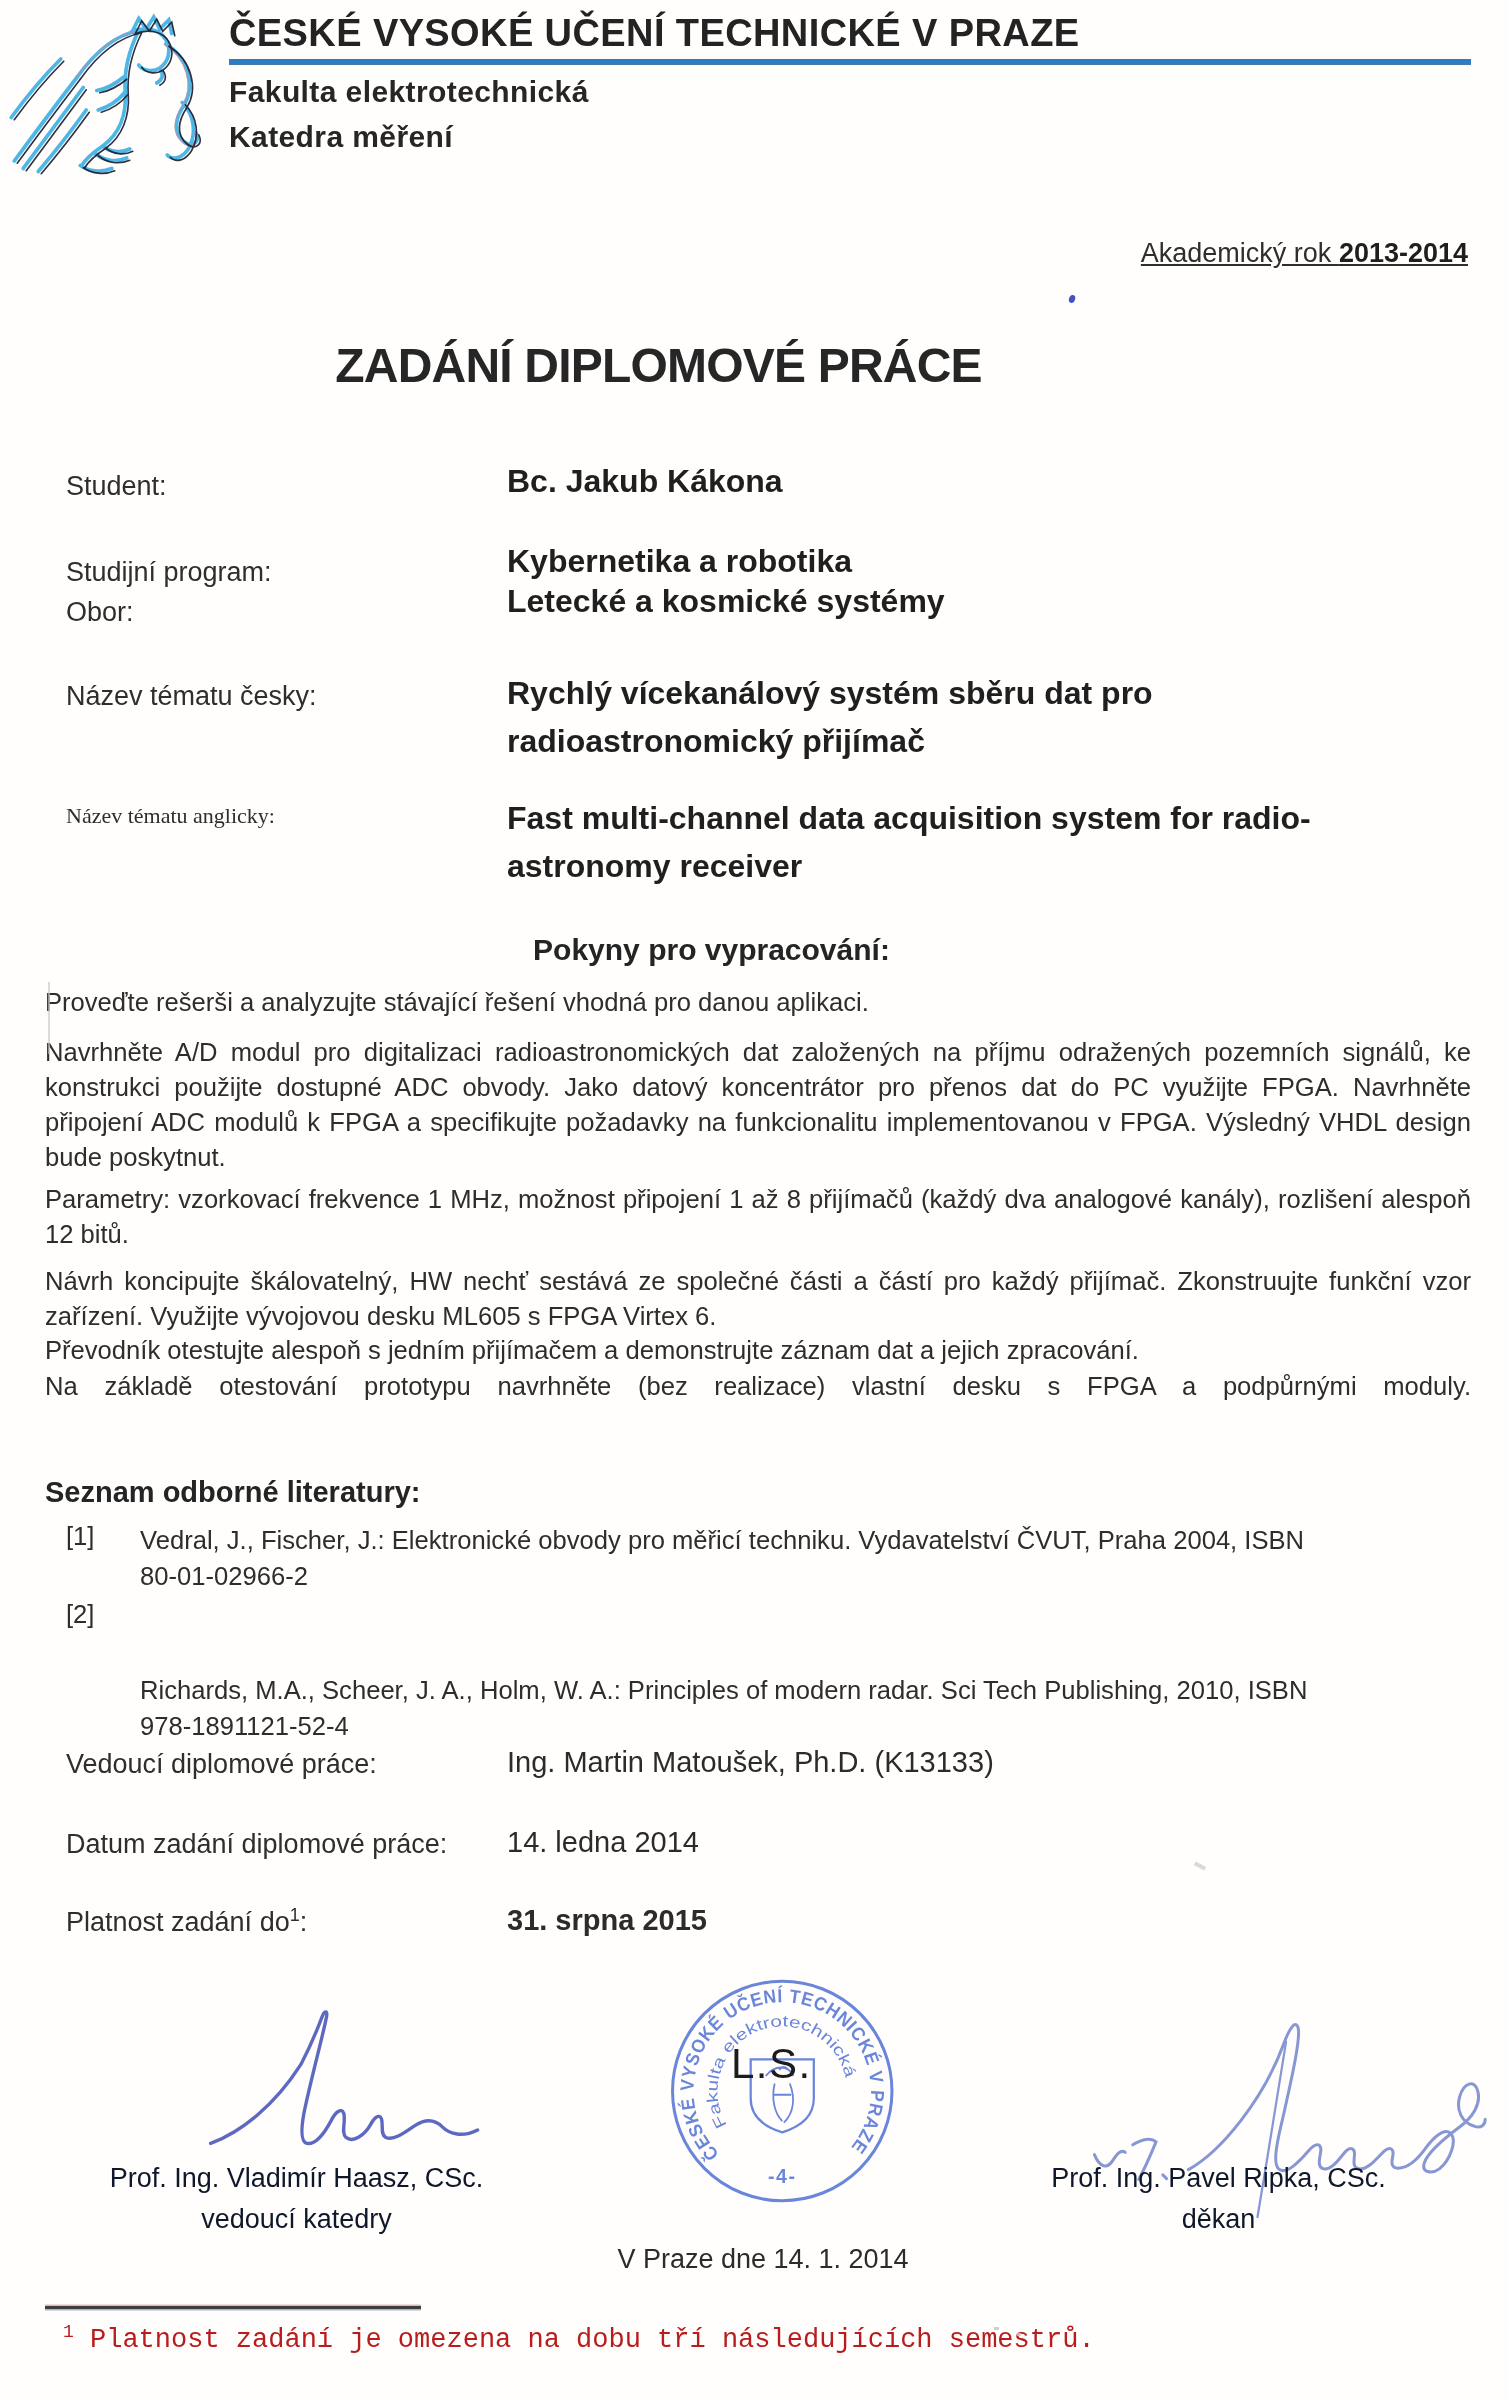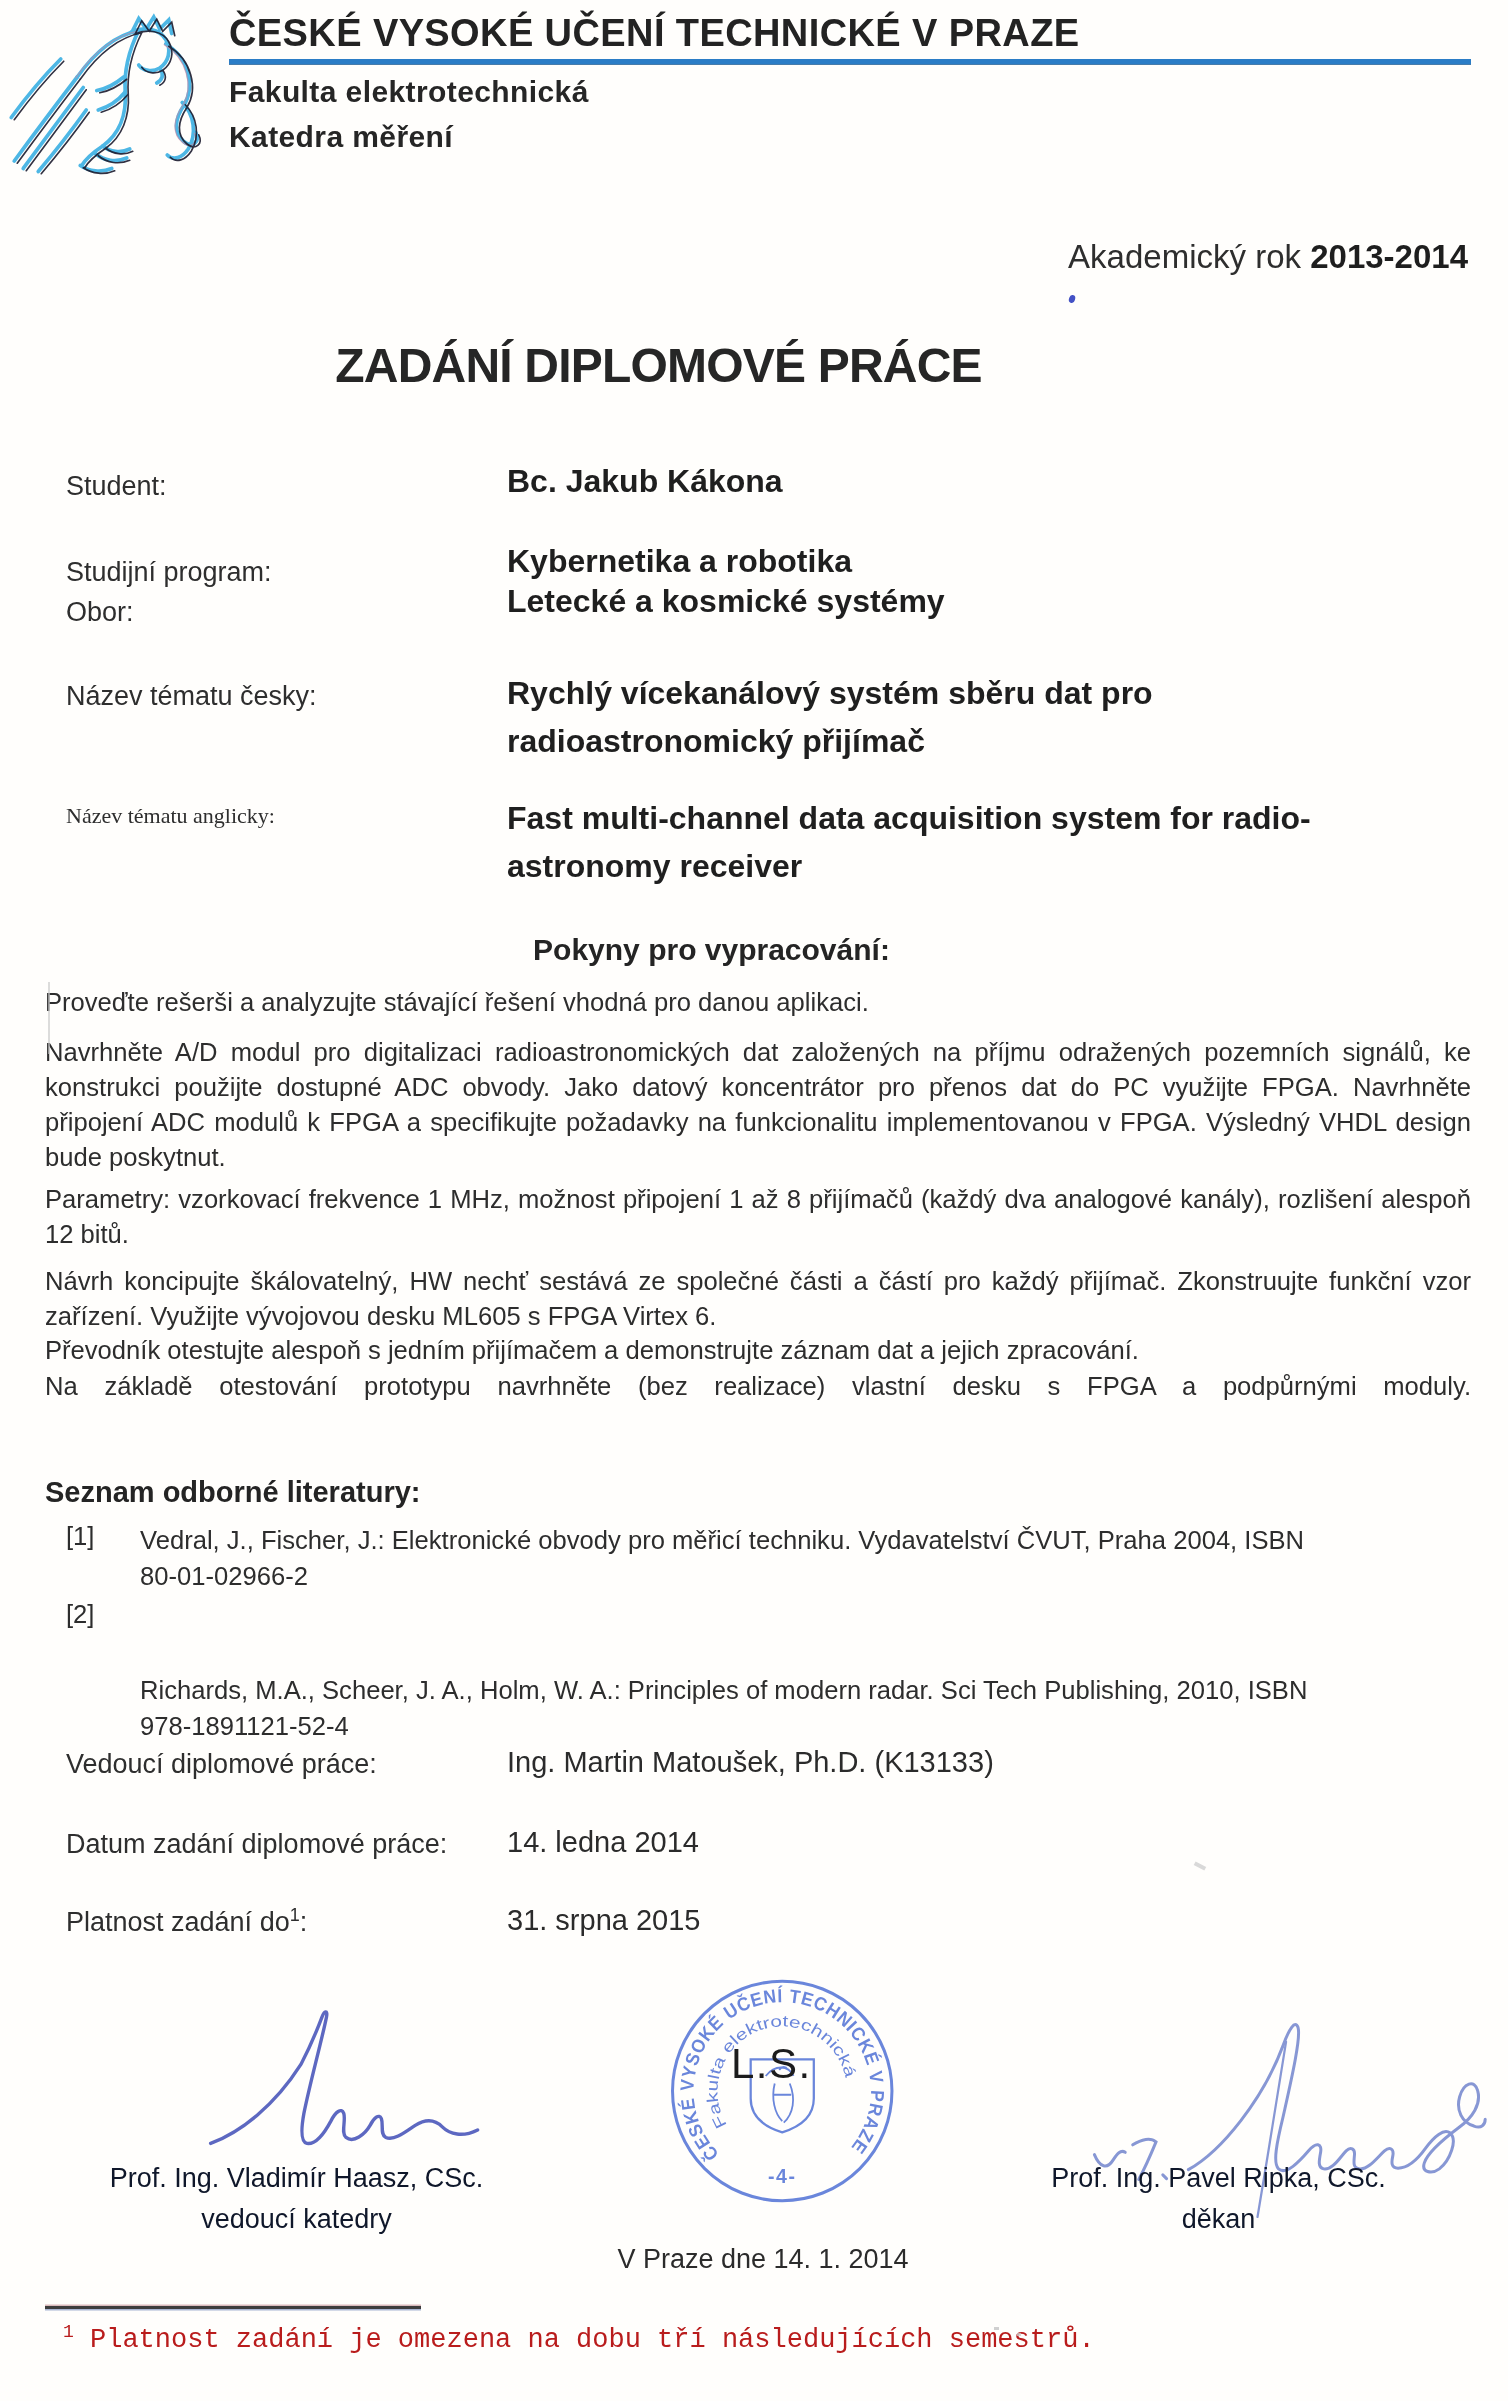--- a/index.html
+++ b/index.html
@@ -5,21 +5,21 @@
   html,body{margin:0;padding:0;background:#ffffff;}
   .page{position:relative;width:1509px;height:2401px;background:#fffeFC;overflow:hidden;
         font-family:"Liberation Sans",sans-serif;color:#2d2d2d;}
   .abs{position:absolute;}
   
   .univ{top:12px;left:229px;font-size:38px;font-weight:700;letter-spacing:0.4px;color:#232323;white-space:nowrap;}
   .hdr-rule{top:59px;left:229px;width:1242px;height:4.5px;background:#2b7dc6;box-shadow:0 0.8px 0 #1b5c96;}
   .fac{top:75px;left:229px;font-size:30px;font-weight:700;letter-spacing:0.4px;color:#262626;}
   .dep{top:120px;left:229px;font-size:30px;font-weight:700;letter-spacing:0.4px;color:#262626;}
   
-  .acad{top:238px;right:41px;font-size:33px;color:#2e2e2e;white-space:nowrap;}
+  .acad{top:238px;right:41px;font-size:27px;color:#2e2e2e;white-space:nowrap;text-decoration:underline;}
   .acad b{font-weight:700;color:#1e1e1e;}
   
   .title{top:338px;left:0;width:1317px;text-align:center;font-size:48px;font-weight:700;
          letter-spacing:-0.8px;color:#262626;}
   
   .lbl{left:66px;font-size:27px;color:#2e2e2e;white-space:nowrap;}
   .lbl-serif{font-family:"Liberation Serif",serif;font-size:22px;}
   .valb{left:507px;font-size:32px;font-weight:700;color:#1f1f1f;line-height:48px;}
   
   .gl-head{top:933px;left:0;width:1423px;text-align:center;font-size:30px;font-weight:700;color:#242424;}
@@ -116,21 +116,21 @@
   <div class="abs lit-idx" style="top:1600px;">[2]</div>
   <div class="abs lit-txt" style="top:1672px;">Richards, M.A., Scheer, J. A., Holm, W. A.: Principles of modern radar. Sci Tech Publishing, 2010, ISBN 978-1891121-52-4</div>
 
   <div class="abs lbl" style="top:1749px;">Vedoucí diplomové práce:</div>
   <div class="abs bval" style="top:1746px;">Ing. Martin Matoušek, Ph.D. (K13133)</div>
 
   <div class="abs lbl" style="top:1829px;">Datum zadání diplomové práce:</div>
   <div class="abs bval" style="top:1826px;">14. ledna 2014</div>
 
   <div class="abs lbl" style="top:1907px;"><span>Platnost zadání do</span><sup class="s1">1</sup><span>:</span></div>
-  <div class="abs bval" style="top:1904px;">31. srpna 2015</div>
+  <div class="abs bval" style="top:1904px;font-weight:bold;">31. srpna 2015</div>
 
   <svg class="abs" style="top:1963px;left:662px;" width="248" height="256" viewBox="0 0 330 340">
     <g stroke="#4a6cd4" fill="#4a6cd4" opacity="0.82">
       <circle cx="160" cy="170" r="146" fill="none" stroke-width="4"></circle>
       <defs>
         <path id="ringPath" d="M 76.6 253.4 A 118 118 0 1 1 243.4 253.4" fill="none"></path>
         <path id="innerPath" d="M 78 196 A 86 86 0 1 1 242 196" fill="none"></path>
       </defs>
       <text font-family="Liberation Sans, sans-serif" font-size="25" font-weight="bold" letter-spacing="1" textLength="545" lengthAdjust="spacingAndGlyphs" stroke="none">
         <textPath href="#ringPath" xlink:href="#ringPath">ČESKÉ VYSOKÉ UČENÍ TECHNICKÉ V PRAZE</textPath>

